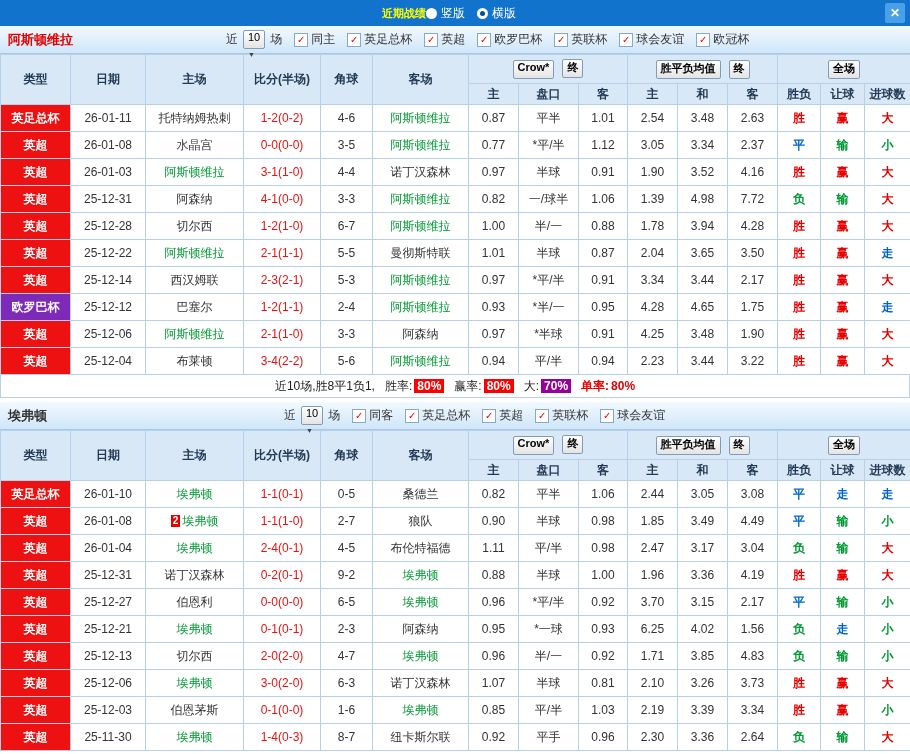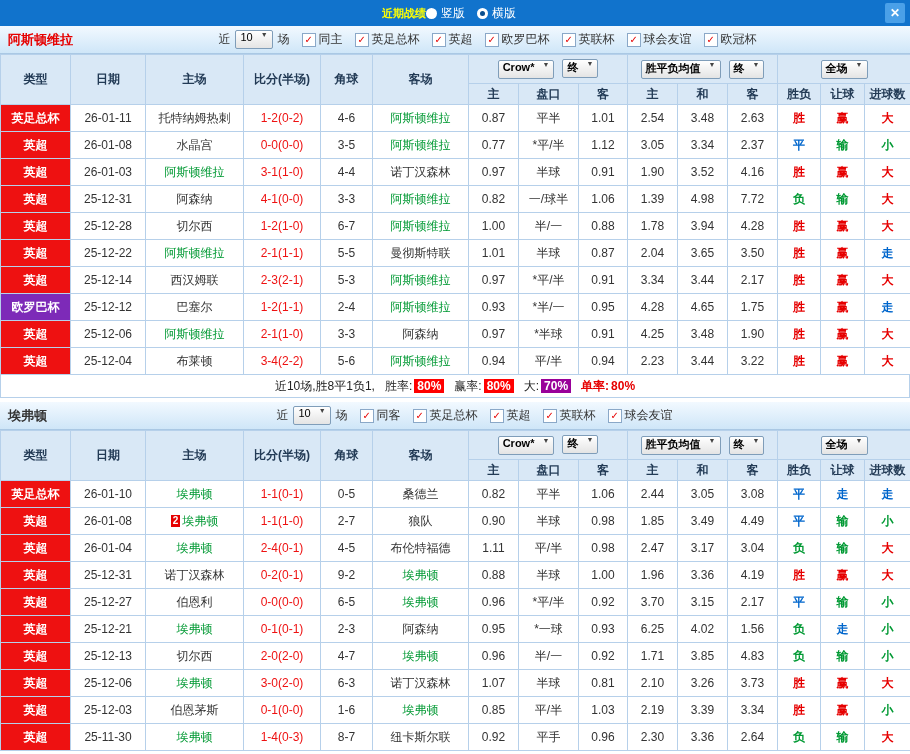--- a/index.html
+++ b/index.html
@@ -20,21 +20,21 @@
   .sec-head{height:27px;background:linear-gradient(#f2f9ff,#cfe6f8);border-bottom:1px solid #aac8e4;
             display:flex;align-items:center;padding:0 8px;color:#333;}
   .team{font-weight:bold;font-size:13px;}
   .filterwrap{display:flex;align-items:center;gap:5px;margin:0 auto;}
   .cbwrap{display:inline-flex;align-items:center;gap:3px;margin-left:7px;cursor:pointer;}
   .cb{width:12px;height:12px;border:1px solid #8aa8c8;background:#fff;display:inline-flex;align-items:center;
       justify-content:center;color:#e60000;font-size:10px;font-weight:bold;line-height:1;}
 
   
   .dd{display:inline-flex;align-items:flex-start;gap:8px;border:1px solid #7f9db9;background:linear-gradient(#ffffff,#e4e4e4);
-      padding:0 4px;height:17px;font-size:11px;color:#000;border-radius:2px;cursor:pointer;white-space:nowrap;}
+      padding:0 4px;height:17px;font-size:11px;color:#000;border-radius:2px;cursor:pointer;white-space:nowrap;flex-direction:column;}
   .dd .ar{font-size:7px;color:#444;}
 
   
   table{border-collapse:collapse;table-layout:fixed;width:910px;}
   th,td{border:1px solid #b6d0ea;text-align:center;overflow:hidden;white-space:nowrap;padding:0;}
   thead th{background:#d9e8f6;color:#223a55;font-weight:bold;font-size:12px;}
   thead tr.h1 th{height:28px;}
   thead tr.h2 th{height:20px;}
   thead .dd{margin:0 4px;}
   tbody td{height:26px;font-size:12px;color:#333;background:#fff;}

